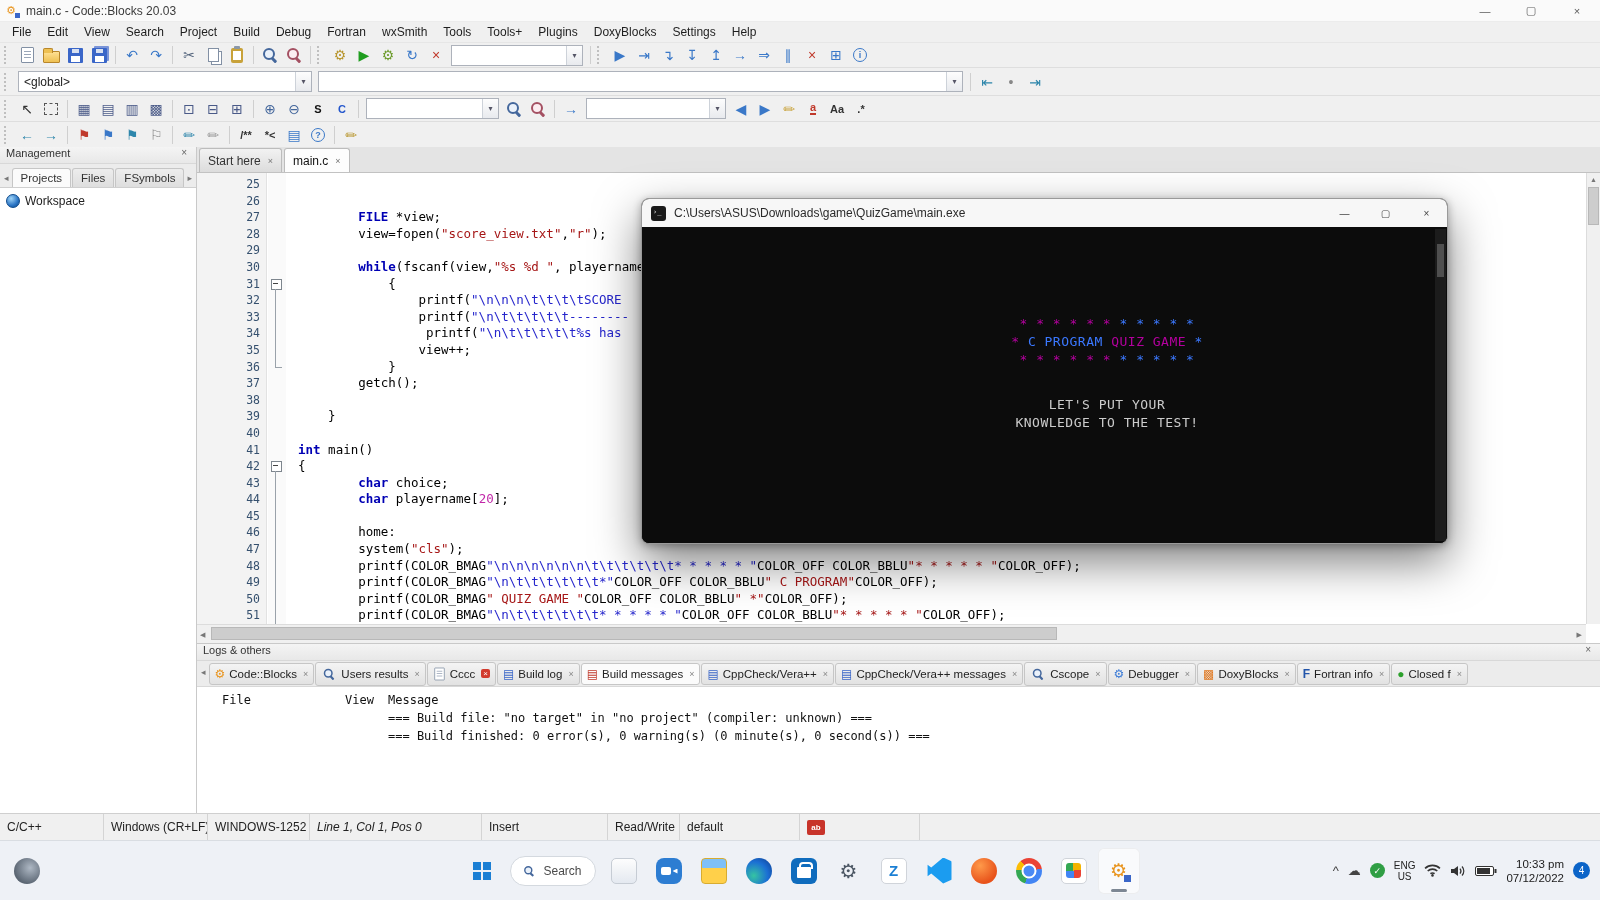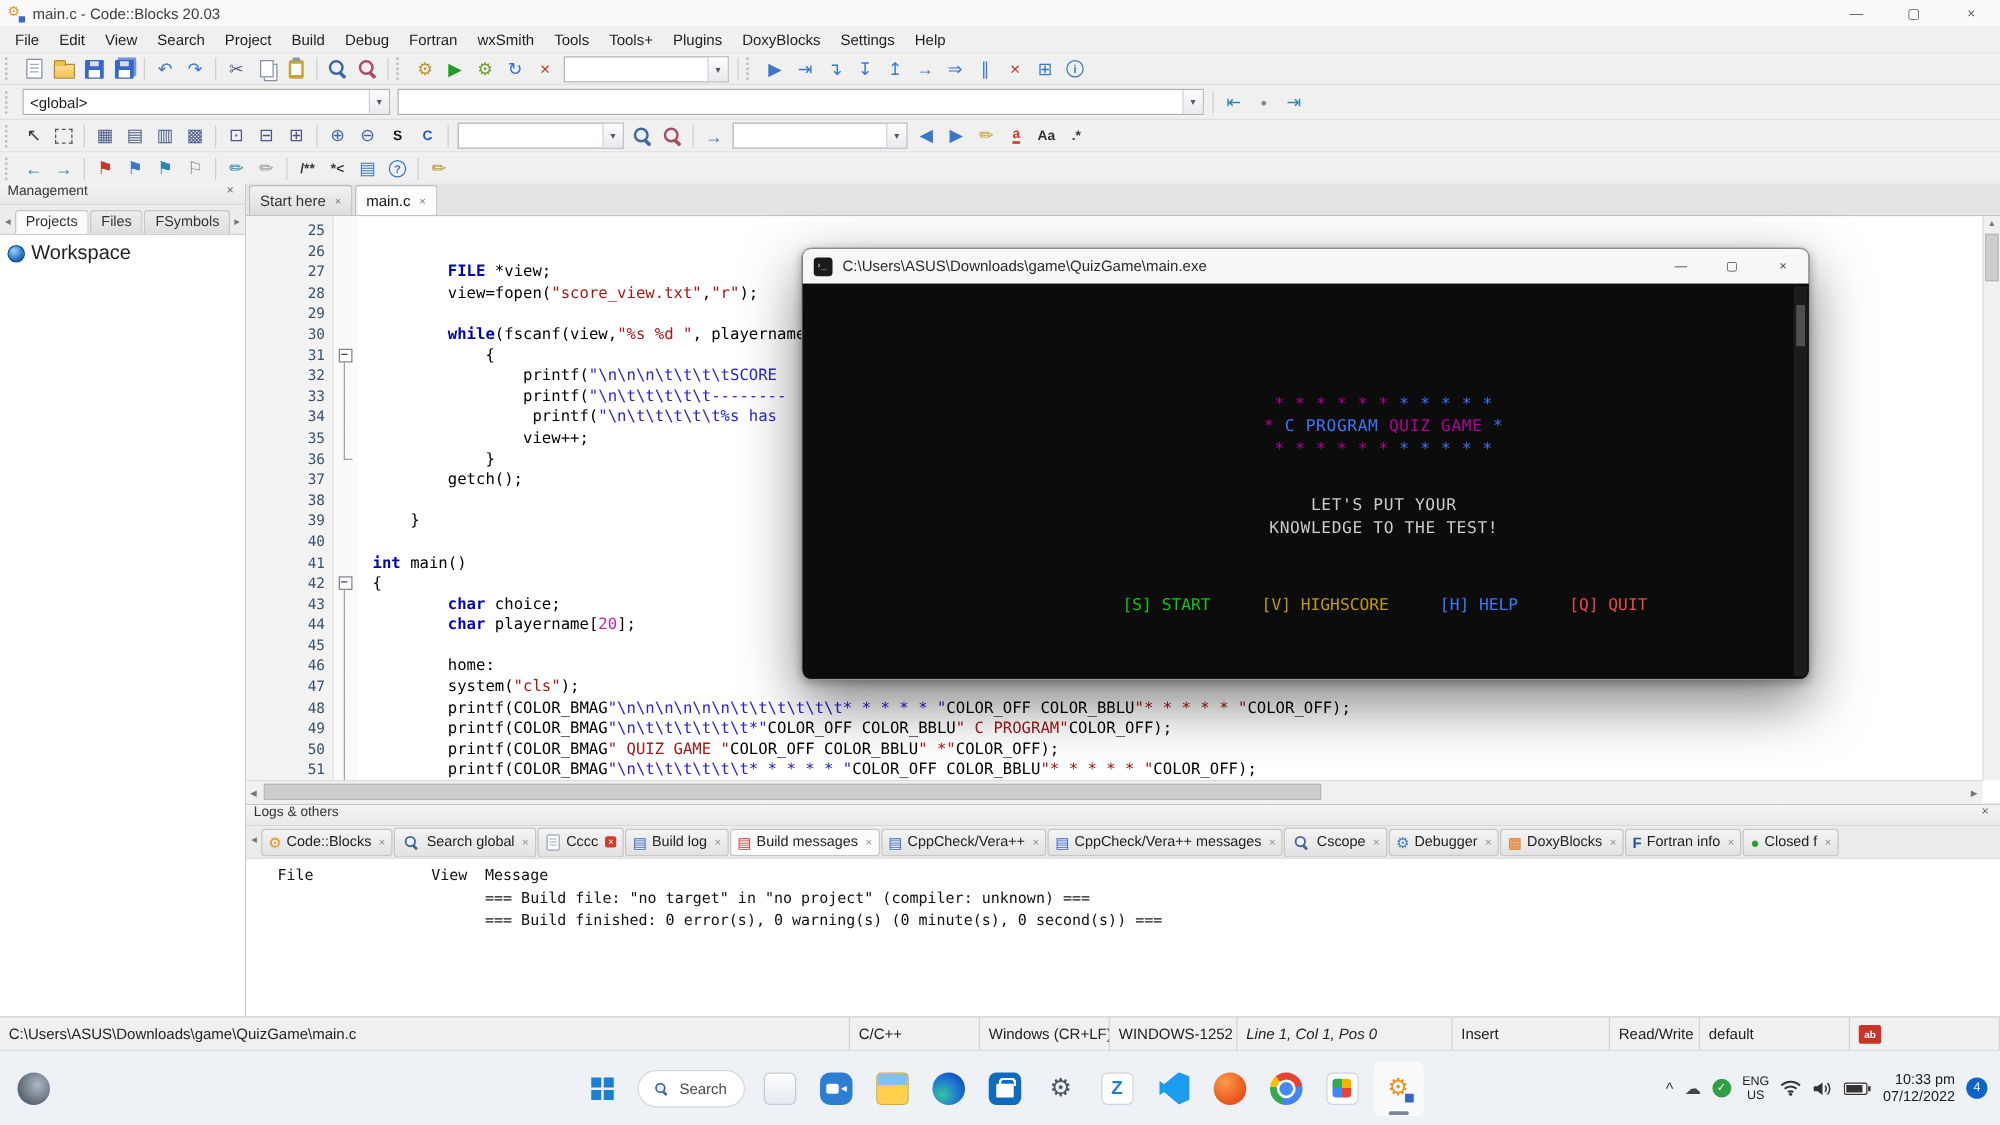--- a/index.html
+++ b/index.html
@@ -51,21 +51,21 @@
 
 #main{position:absolute;top:147px;left:0;width:1600px;height:666px;background:#ececec}
 #mgmt{position:absolute;left:0;top:0;width:197px;height:666px;background:#f0f0f0;border-right:1px solid #c9c9c9;display:flex;flex-direction:column}
 .caption{height:17px;background:linear-gradient(#f4f4f4,#e8e8e8);border-bottom:1px solid #d8d8d8;display:flex;padding:0 6px;font-size:11px;color:#333;flex:none}
 .caption .cx{margin-left:auto;font-size:10px;color:#666;padding:0 3px}
 #mgmt-tabs{height:24px;background:#ececec;display:flex;align-items:flex-end;padding:2px 2px 0;gap:1px;border-bottom:1px solid #cfcfcf;flex:none}
 .mgarrow{font-size:9px;color:#777;padding:0 2px 4px}
 .mgtab{font-size:11.5px;color:#333;padding:3px 8px;background:linear-gradient(#ededed,#dedede);border:1px solid #c6c6c6;border-bottom:none;border-radius:3px 3px 0 0}
 .mgtab.active{background:#fbfbfb}
 #mgmt-body{flex:1;background:#fff;padding:6px 6px}
-.treeitem{display:flex;align-items:center;gap:5px;font-size:16px;color:#222}
+.treeitem{display:flex;align-items:center;gap:5px;font-size:12px;color:#222}
 
 #editor{position:absolute;left:197px;top:0;width:1403px;height:496px;background:#ececec}
 #edtabs{height:26px;display:flex;align-items:flex-end;background:#e4e4e4;border-bottom:1px solid #c2c2c2;padding:2px 2px 0;gap:2px}
 .edtab{display:flex;align-items:center;gap:7px;font-size:12px;color:#333;padding:4px 8px;background:linear-gradient(#f2f2f2,#dcdcdc);border:1px solid #bcbcbc;border-bottom:none;border-radius:3px 3px 0 0;height:24px}
 .edtab.active{background:#fdfdfd;color:#111}
 .closex{font-size:9px;color:#777}
 #edbody{position:absolute;left:0;top:26px;width:1403px;height:470px;background:#fff;overflow:hidden}
 .gutterbg{position:absolute;left:0;top:0;bottom:19px;width:70px;background:#f3f3f3;border-right:1px solid #e2e2e2}
 .foldbg{position:absolute;left:71px;top:0;bottom:19px;width:18px;background:#fafafa}
 #lines{position:absolute;left:0;top:3px;right:14px}
@@ -632,21 +632,21 @@
       </div>
       <div id="logtabs">
           <span class="mgarrow">◂</span>
           <div class="ltab">
             <span class="lt-g" style="color: rgb(232, 148, 30);">⚙</span>
             <span>Code::Blocks</span>
             <span class="lt-x">×</span>
           </div>
           <div class="ltab">
             <span class="ic ic-mag" style="transform: scale(0.75);"></span>
-            <span>Search global</span>
+            <span>Users results</span>
             <span class="lt-x">×</span>
           </div>
           <div class="ltab">
             <span class="ic ic-doc" style="transform: scale(0.8);"></span>
             <span>Cccc</span>
             <span class="lt-x red">×</span>
           </div>
           <div class="ltab">
             <span class="lt-g" style="color: rgb(58, 102, 200);">▤</span>
             <span>Build log</span>
@@ -698,21 +698,20 @@
           <div class="lhdr" style="left: 148px;">View</div>
           <div class="lhdr" style="left: 191px;">Message</div>
           <div class="lrow" style="top: 24px;">=== Build file: "no target" in "no project" (compiler: unknown) ===</div>
           <div class="lrow" style="top: 42px;">=== Build finished: 0 error(s), 0 warning(s) (0 minute(s), 0 second(s)) ===</div>
         </div>
     </div>
 
   </div>
 
   <div id="statusbar">
-      <div class="sseg" style="width: 680px;">C:\Users\ASUS\Downloads\game\QuizGame\main.c</div>
       <div class="sseg" style="width: 104px;">C/C++</div>
       <div class="sseg" style="width: 104px;">Windows (CR+LF)</div>
       <div class="sseg" style="width: 102px;">WINDOWS-1252</div>
       <div class="sseg" style="width: 172px; font-style: italic;">Line 1, Col 1, Pos 0</div>
       <div class="sseg" style="width: 126px;">Insert</div>
       <div class="sseg" style="width: 72px;">Read/Write</div>
       <div class="sseg" style="width: 120px;">default</div>
       <div class="sseg" style="width: 120px;">
         <span class="spell">ab</span>
       </div>
@@ -812,20 +811,19 @@
       <div class="cbtns">
         <div class="cbtn">—</div>
         <div class="cbtn">▢</div>
         <div class="cbtn">×</div>
       </div>
     </div>
     <div id="cbody">
       <div id="ccontent"><div><span style="color: rgb(180, 0, 158);">* * * * * * </span><span style="color: rgb(59, 120, 255);">* * * * *</span></div><div><span style="color: rgb(180, 0, 158);">* </span><span style="color: rgb(59, 120, 255);">C PROGRAM </span><span style="color: rgb(180, 0, 158);">QUIZ GAME </span><span style="color: rgb(59, 120, 255);">*</span></div><div><span style="color: rgb(180, 0, 158);">* * * * * * </span><span style="color: rgb(59, 120, 255);">* * * * *</span></div></div>
       <div class="ctag" style="top:170px">LET'S PUT YOUR</div>
       <div class="ctag" style="top:188px">KNOWLEDGE TO THE TEST!</div>
-      <div id="cmenu"><span style="color: rgb(22, 198, 12);">[S] START</span><span style="color: rgb(193, 156, 0);">[V] HIGHSCORE</span><span style="color: rgb(59, 120, 255);">[H] HELP</span><span style="color: rgb(231, 72, 86);">[Q] QUIT</span></div>
       <div class="csb">
         <div class="thumb"></div>
       </div>
     </div>
   </div>
 
 </div>
 
 </body></html>

